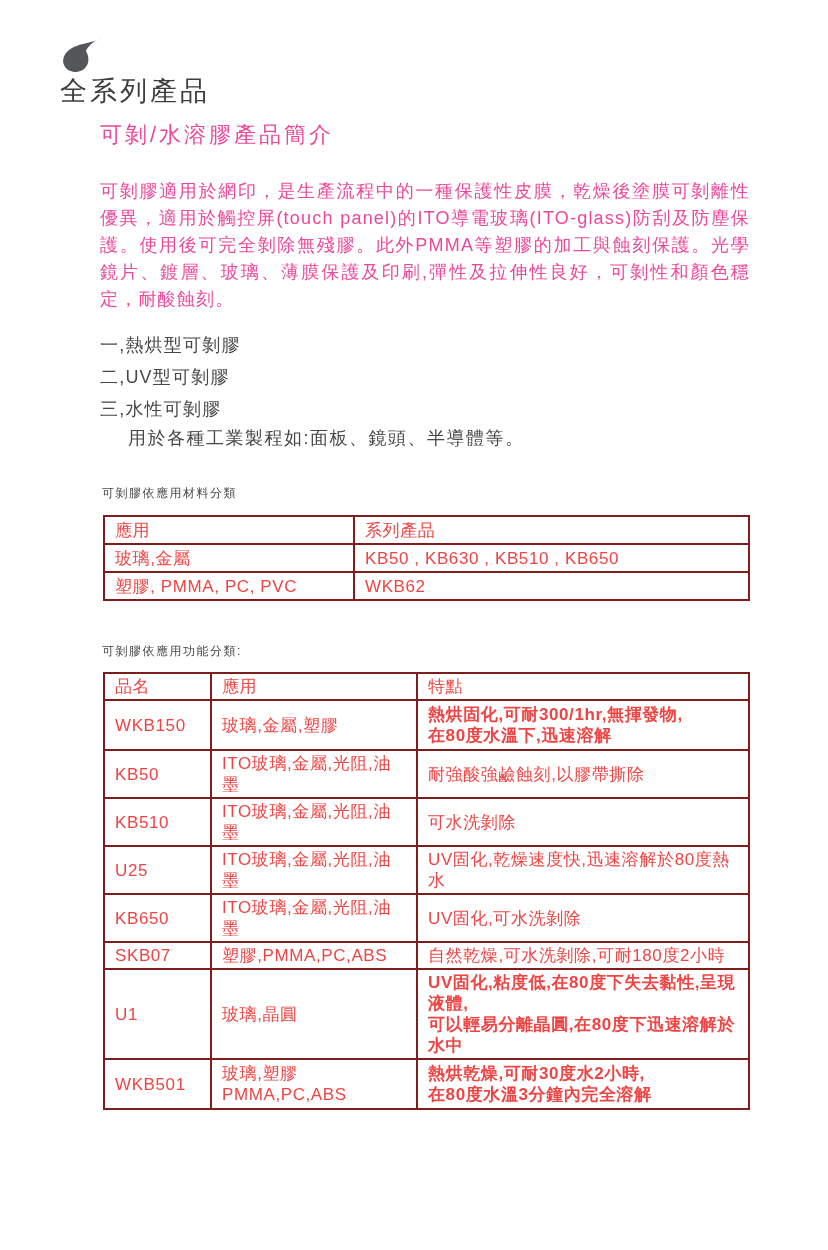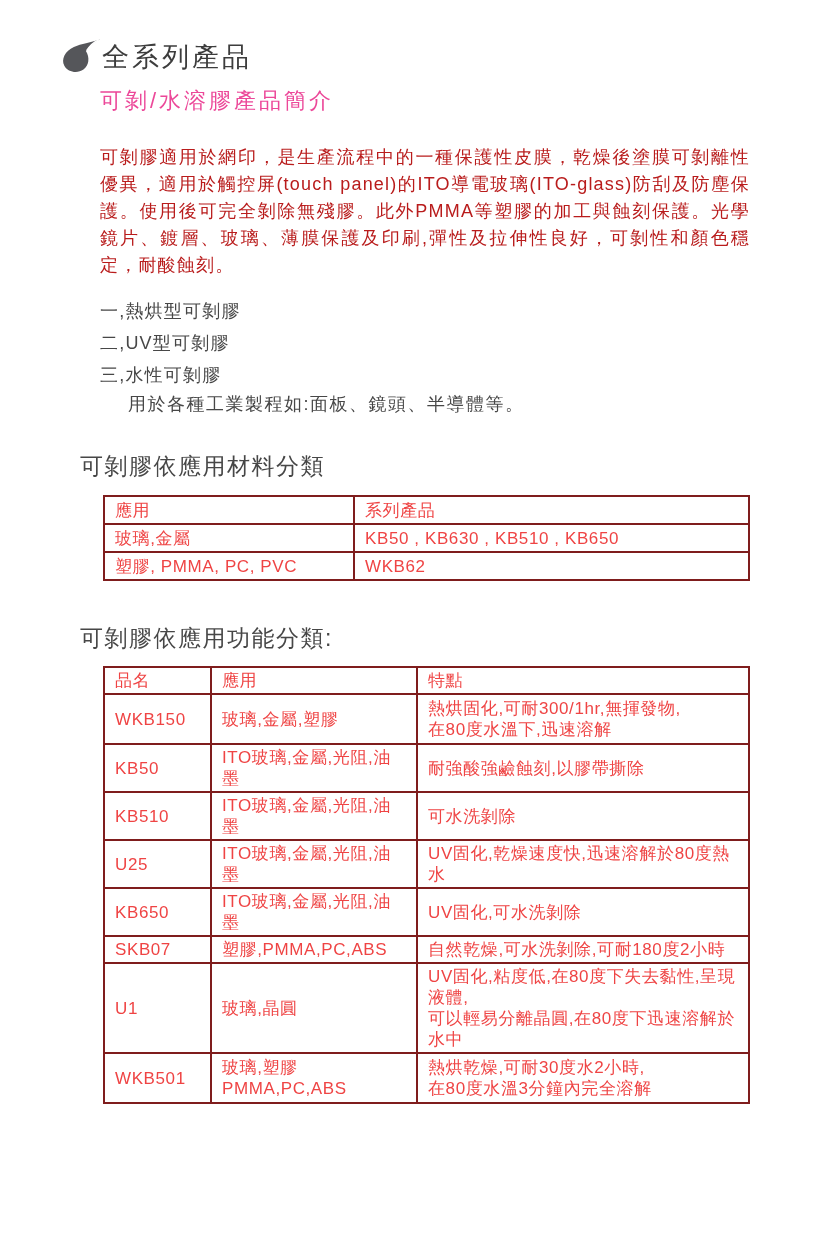--- a/index.html
+++ b/index.html
@@ -6,61 +6,62 @@
   body {
     width: 828px; height: 1250px;
     background: #ffffff;
     font-family: "Liberation Sans", "DejaVu Sans", sans-serif;
     color: #424242;
     overflow: hidden;
   }
   .page { position: relative; width: 828px; height: 1250px; background: #fff; }
 
   .header-row {
-    display: flex; align-items: flex-end;
+    display: flex; align-items: flex-start;
     margin: 36px 0 0 60px;
+    flex-direction: column;
   }
   .logo { width: 42px; height: 36px; margin-top: 2px; flex: 0 0 auto; }
   .page-title {
     font-size: 27px; color: #3d3d3d; letter-spacing: 3px;
     line-height: 34px; margin-left: 0px; font-weight: 400;
   }
   .page-subtitle {
     margin: 13px 0 0 100px;
     font-size: 22px; color: #ec4899; letter-spacing: 3px;
     line-height: 28px; font-weight: 400;
   }
   .intro {
     margin: 29px 0 0 100px; width: 650px;
     font-size: 18px; line-height: 27px; letter-spacing: 1.2px;
-    text-align: justify; color: #b91c1c;
+    text-align: justify; color: #ec4899;
   }
   .type-list { margin: 16px 0 0 100px; font-size: 18px; letter-spacing: 1.2px; }
   .type-item { line-height: 32px; color: #474747; }
   .type-note { line-height: 26px; margin-left: 28px; color: #474747; letter-spacing: 1.5px; }
 
   .section-title {
-    margin-left: 80px; font-size: 23px; letter-spacing: 1.5px; color: #474747;
+    margin-left: 102px; font-size: 12px; letter-spacing: 1.5px; color: #474747;
   }
   .section-title.first { margin-top: 34px; }
   .section-title.second { margin-top: 42px; }
 
   table { border-collapse: collapse; table-layout: fixed; margin-left: 103px; }
   td {
     border: 2px solid #7f1d1d;
     font-size: 17px; letter-spacing: 0.6px; color: #ef4444;
     padding: 2px 10px; vertical-align: middle;
     box-sizing: border-box; overflow: hidden;
     line-height: 21px;
   }
   .t1 { width: 645px; margin-top: 13px; }
   .t1 td { height: 28px; }
   .t2 { width: 645px; margin-top: 12px; }
   .t2 td { height: 27px; }
-  .t2 td.multiline { white-space: pre-line; height: 50px; }
+  .t2 td.multiline { white-space: pre-line; height: 50px; font-weight: bold; }
   .t2 tr.dbl td { height: 50px; vertical-align: middle; }
 </style>
 </head>
 <body>
 
 <div class="page">
 
   <div class="header-row">
     <span class="logo">
       <svg width="42" height="36" viewBox="0 0 44 38" aria-hidden="true">

